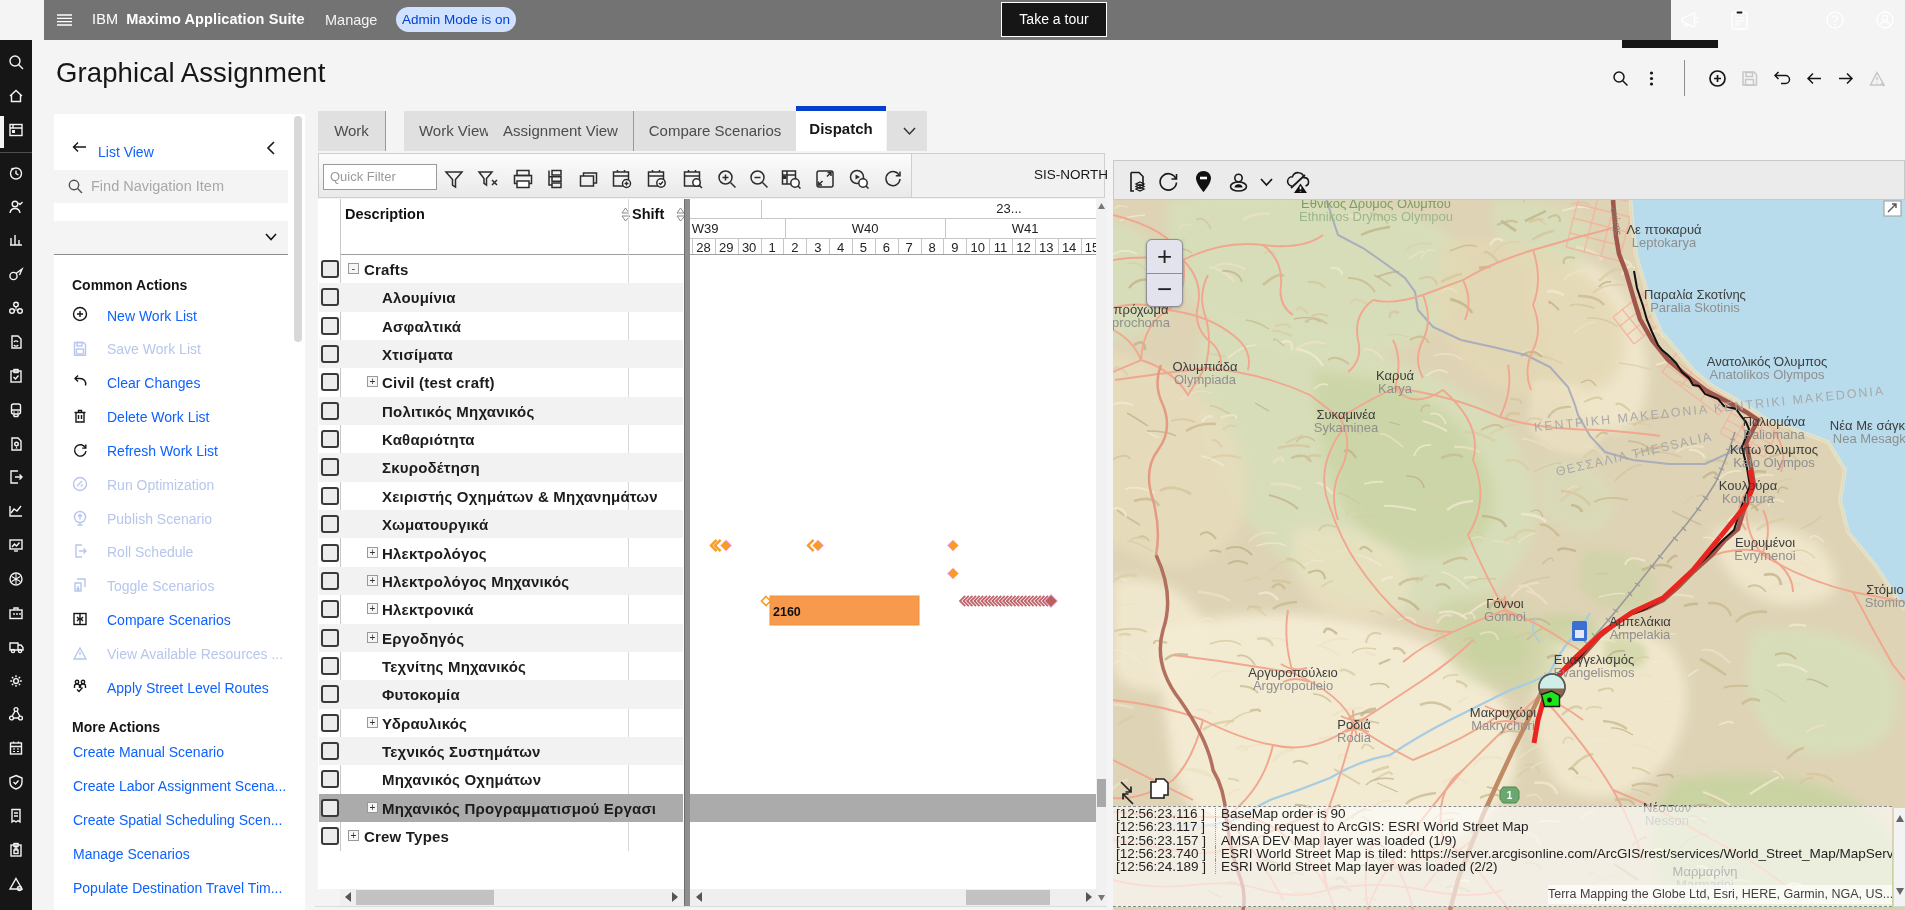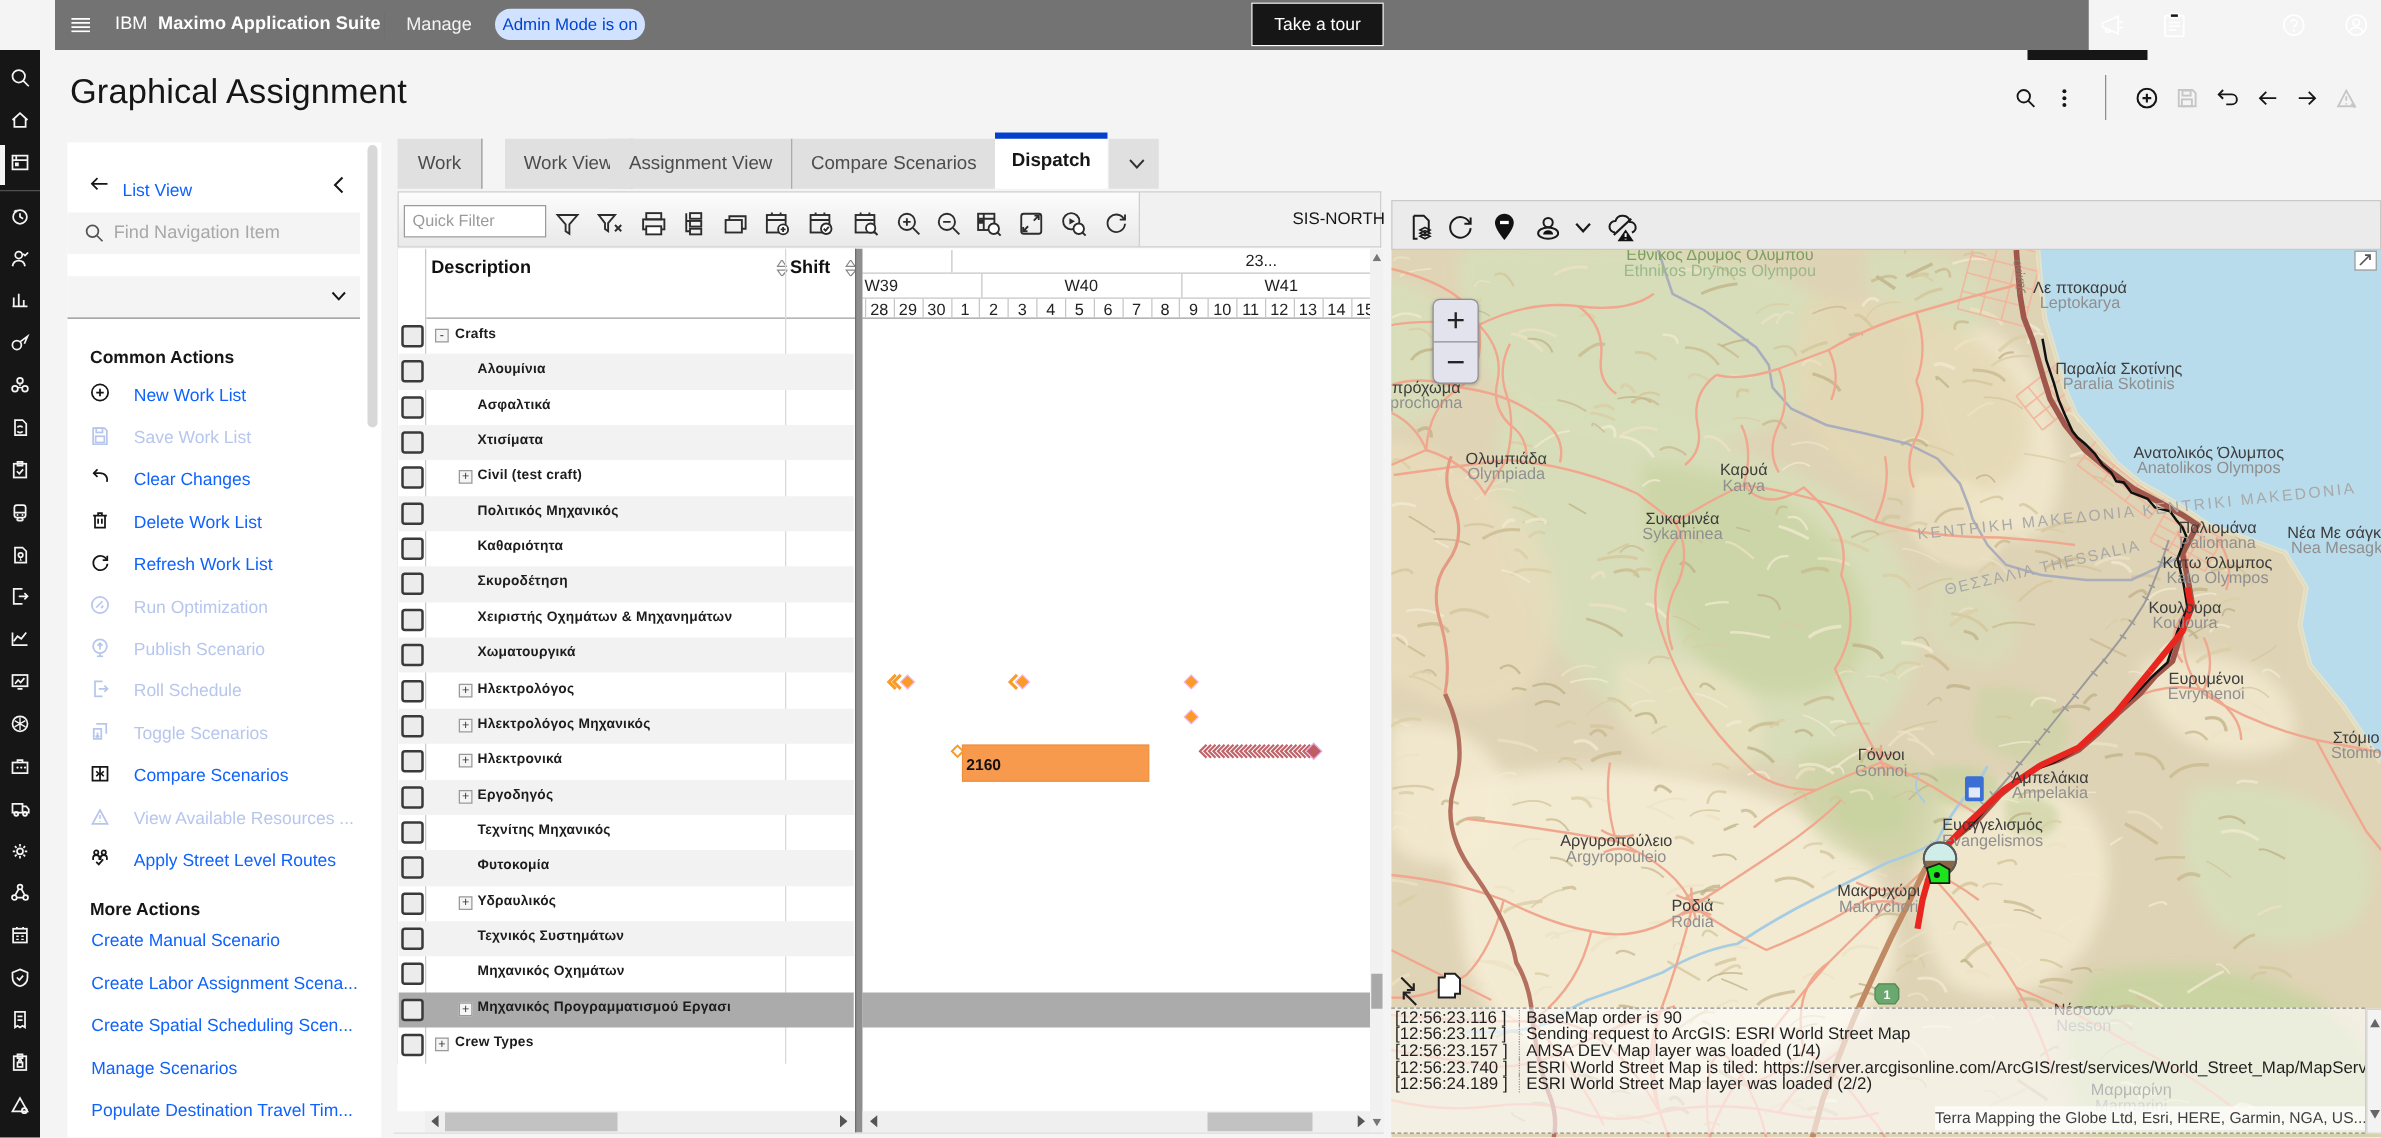--- a/index.html
+++ b/index.html
@@ -42,21 +42,21 @@
 #tbar{position:absolute;left:318px;top:153px;width:594px;height:45px;background:linear-gradient(#fcfcfc,#e9e9e9);border:1px solid #cfcfcf;box-sizing:border-box}
 #tbar2{position:absolute;left:912px;top:153px;width:193px;height:45px;background:#f1f1f1;border:1px solid #cfcfcf;border-left:none;box-sizing:border-box}
 #qf{position:absolute;left:323px;top:164px;width:106px;height:24px;background:#fff;border:1px solid #9a9a9a;font-size:13px;color:#9a9a9a;line-height:24px;padding-left:6px}
 #sisnorth{position:absolute;left:1010px;top:167px;width:98px;text-align:right;font-size:13.5px;color:#161616}
 .tbico{position:absolute;top:168px;width:22px;height:22px}
 #lgridbg{position:absolute;left:318px;top:199px;width:366px;height:652px;background:#fff;border-left:1px solid #b5b5b5}
 .row{position:absolute;left:319px;width:364px;height:28.35px}
 .row.alt{background:#f2f2f2}
 .row.sel{background:#ababab}
 .cbx{position:absolute;left:2px;top:5px;width:14px;height:14px;background:#ececec;border:2.2px solid #3a3a3a;border-radius:3px}
-.rowtxt{position:absolute;top:6px;font-size:11px;font-weight:700;color:#1c1c1c;white-space:nowrap;letter-spacing:.2px}
+.rowtxt{position:absolute;top:6px;font-size:15px;font-weight:700;color:#1c1c1c;white-space:nowrap;letter-spacing:.2px}
 .pm{position:absolute;top:8px;width:11px;height:11px;background:#f5f5f5;border:1px solid #999;box-sizing:border-box;font-size:10px;line-height:9px;text-align:center;color:#333;font-weight:400}
 #cbxcol{position:absolute;left:318px;top:199px;width:22px;height:652px;background:#fff;border-right:1px solid #c9c9c9}
 #splitter{position:absolute;left:684px;top:199px;width:6px;height:707px;background:#8f8f8f;border-left:1px solid #6e6e6e;box-sizing:border-box}
 #gantt{position:absolute;left:690px;top:199px;width:406px;height:652px;background:#fff}
 #vscroll{position:absolute;left:1096px;top:199px;width:11px;height:707px;background:#f1f1f1}
 #vthumb{position:absolute;left:1097px;top:779px;width:9px;height:28px;background:#a9a9a9}
 .hsb{position:absolute;top:889px;height:17px;background:#efefef}
 .hthumb{position:absolute;top:890px;height:15px;background:#c2c2c2}
 #botline{position:absolute;left:315px;top:906px;width:792px;height:1px;background:#dcdcdc}
 
@@ -1469,21 +1469,21 @@
 </svg>
   </div>
 <div id="zoomctl">
     <div class="zp" style="top:0">+</div>
     <div class="zline"></div>
     <div class="zp" style="top:33px">−</div>
   </div>
 <div id="console">
     <div><em>[12:56:23.116 ]</em><i>BaseMap order is 90</i></div>
     <div><em>[12:56:23.117 ]</em><i>Sending request to ArcGIS: ESRI World Street Map</i></div>
-    <div><em>[12:56:23.157 ]</em><i>AMSA DEV Map layer was loaded (1/4)</i></div>
+    <div><em>[12:56:23.157 ]</em><i>AMSA DEV Map layer was loaded (1/9)</i></div>
     <div><em>[12:56:23.740 ]</em><i>ESRI World Street Map is tiled: https://server.arcgisonline.com/ArcGIS/rest/services/World_Street_Map/MapServer</i></div>
     <div><em>[12:56:24.189 ]</em><i>ESRI World Street Map layer was loaded (2/2)</i></div>
   </div>
 <div id="attr">Terra Mapping the Globe Ltd, Esri, HERE, Garmin, NGA, US...</div>
 <div id="mscroll">
     <svg style="position:absolute;left:2px;top:7px" width="8" height="7">
       <path d="M4 0 8 7H0z" fill="#666"></path>
     </svg>
     <svg style="position:absolute;left:2px;top:80px" width="8" height="7">
       <path d="M4 7 0 0h8z" fill="#666"></path>

